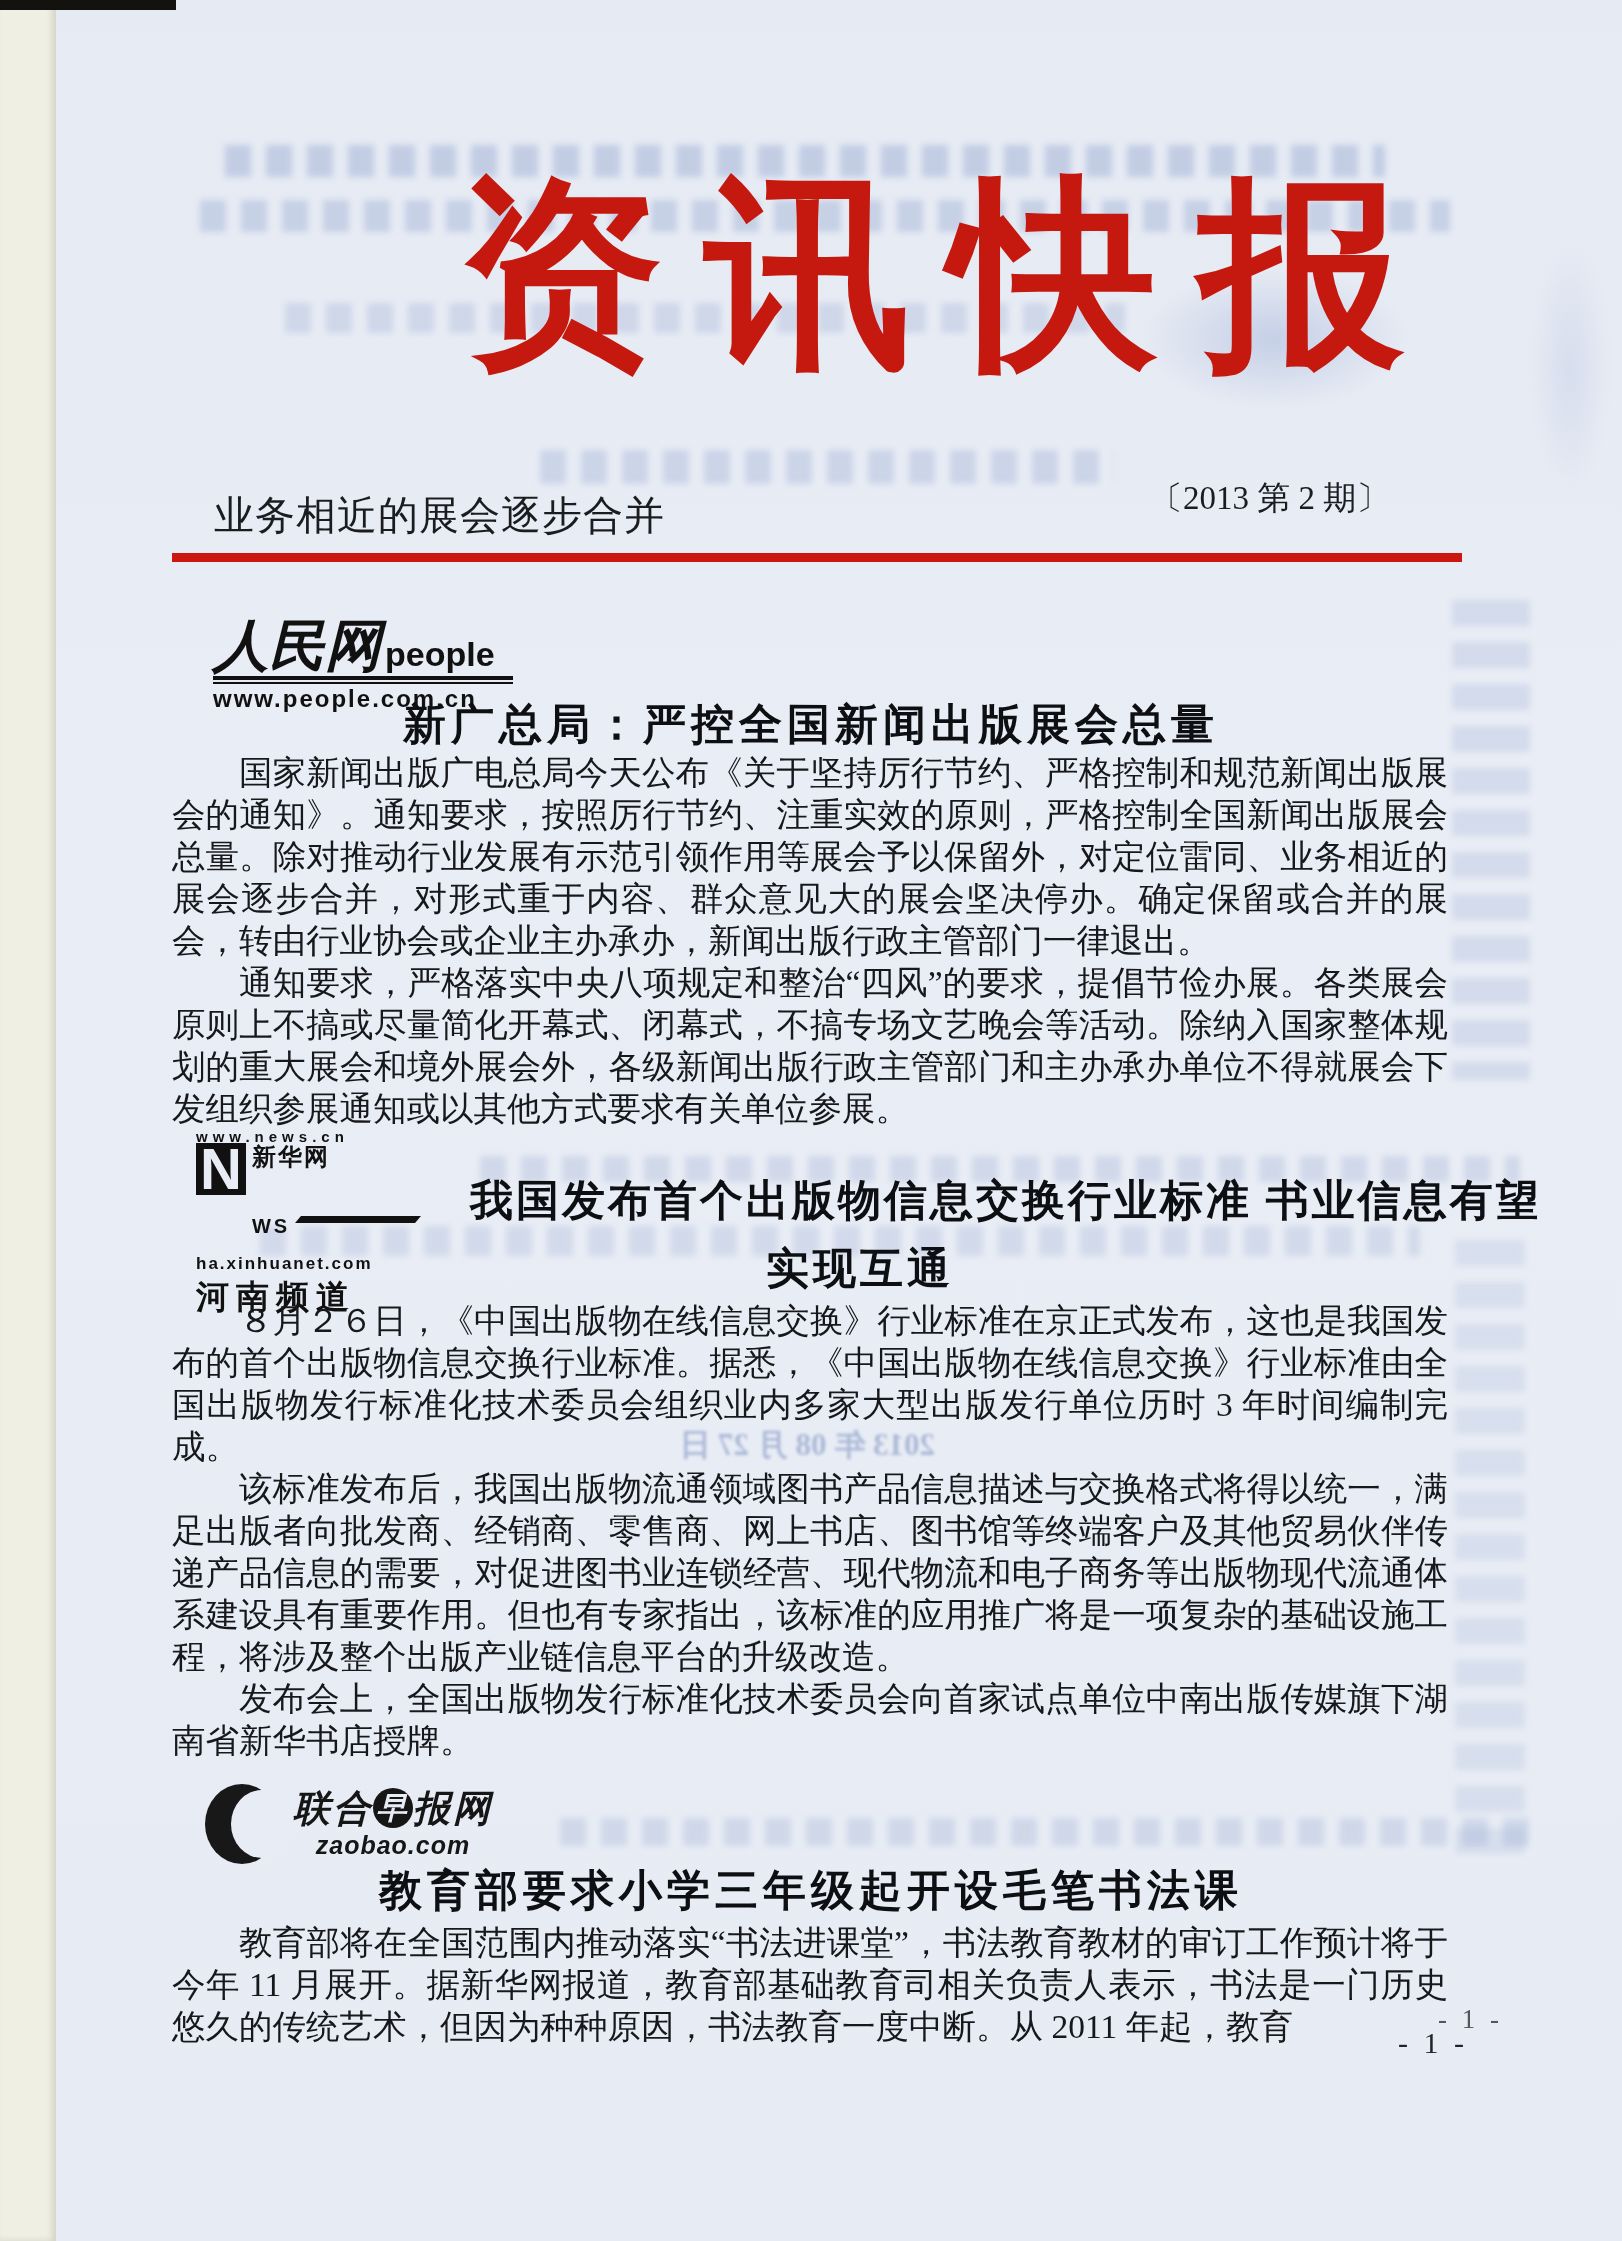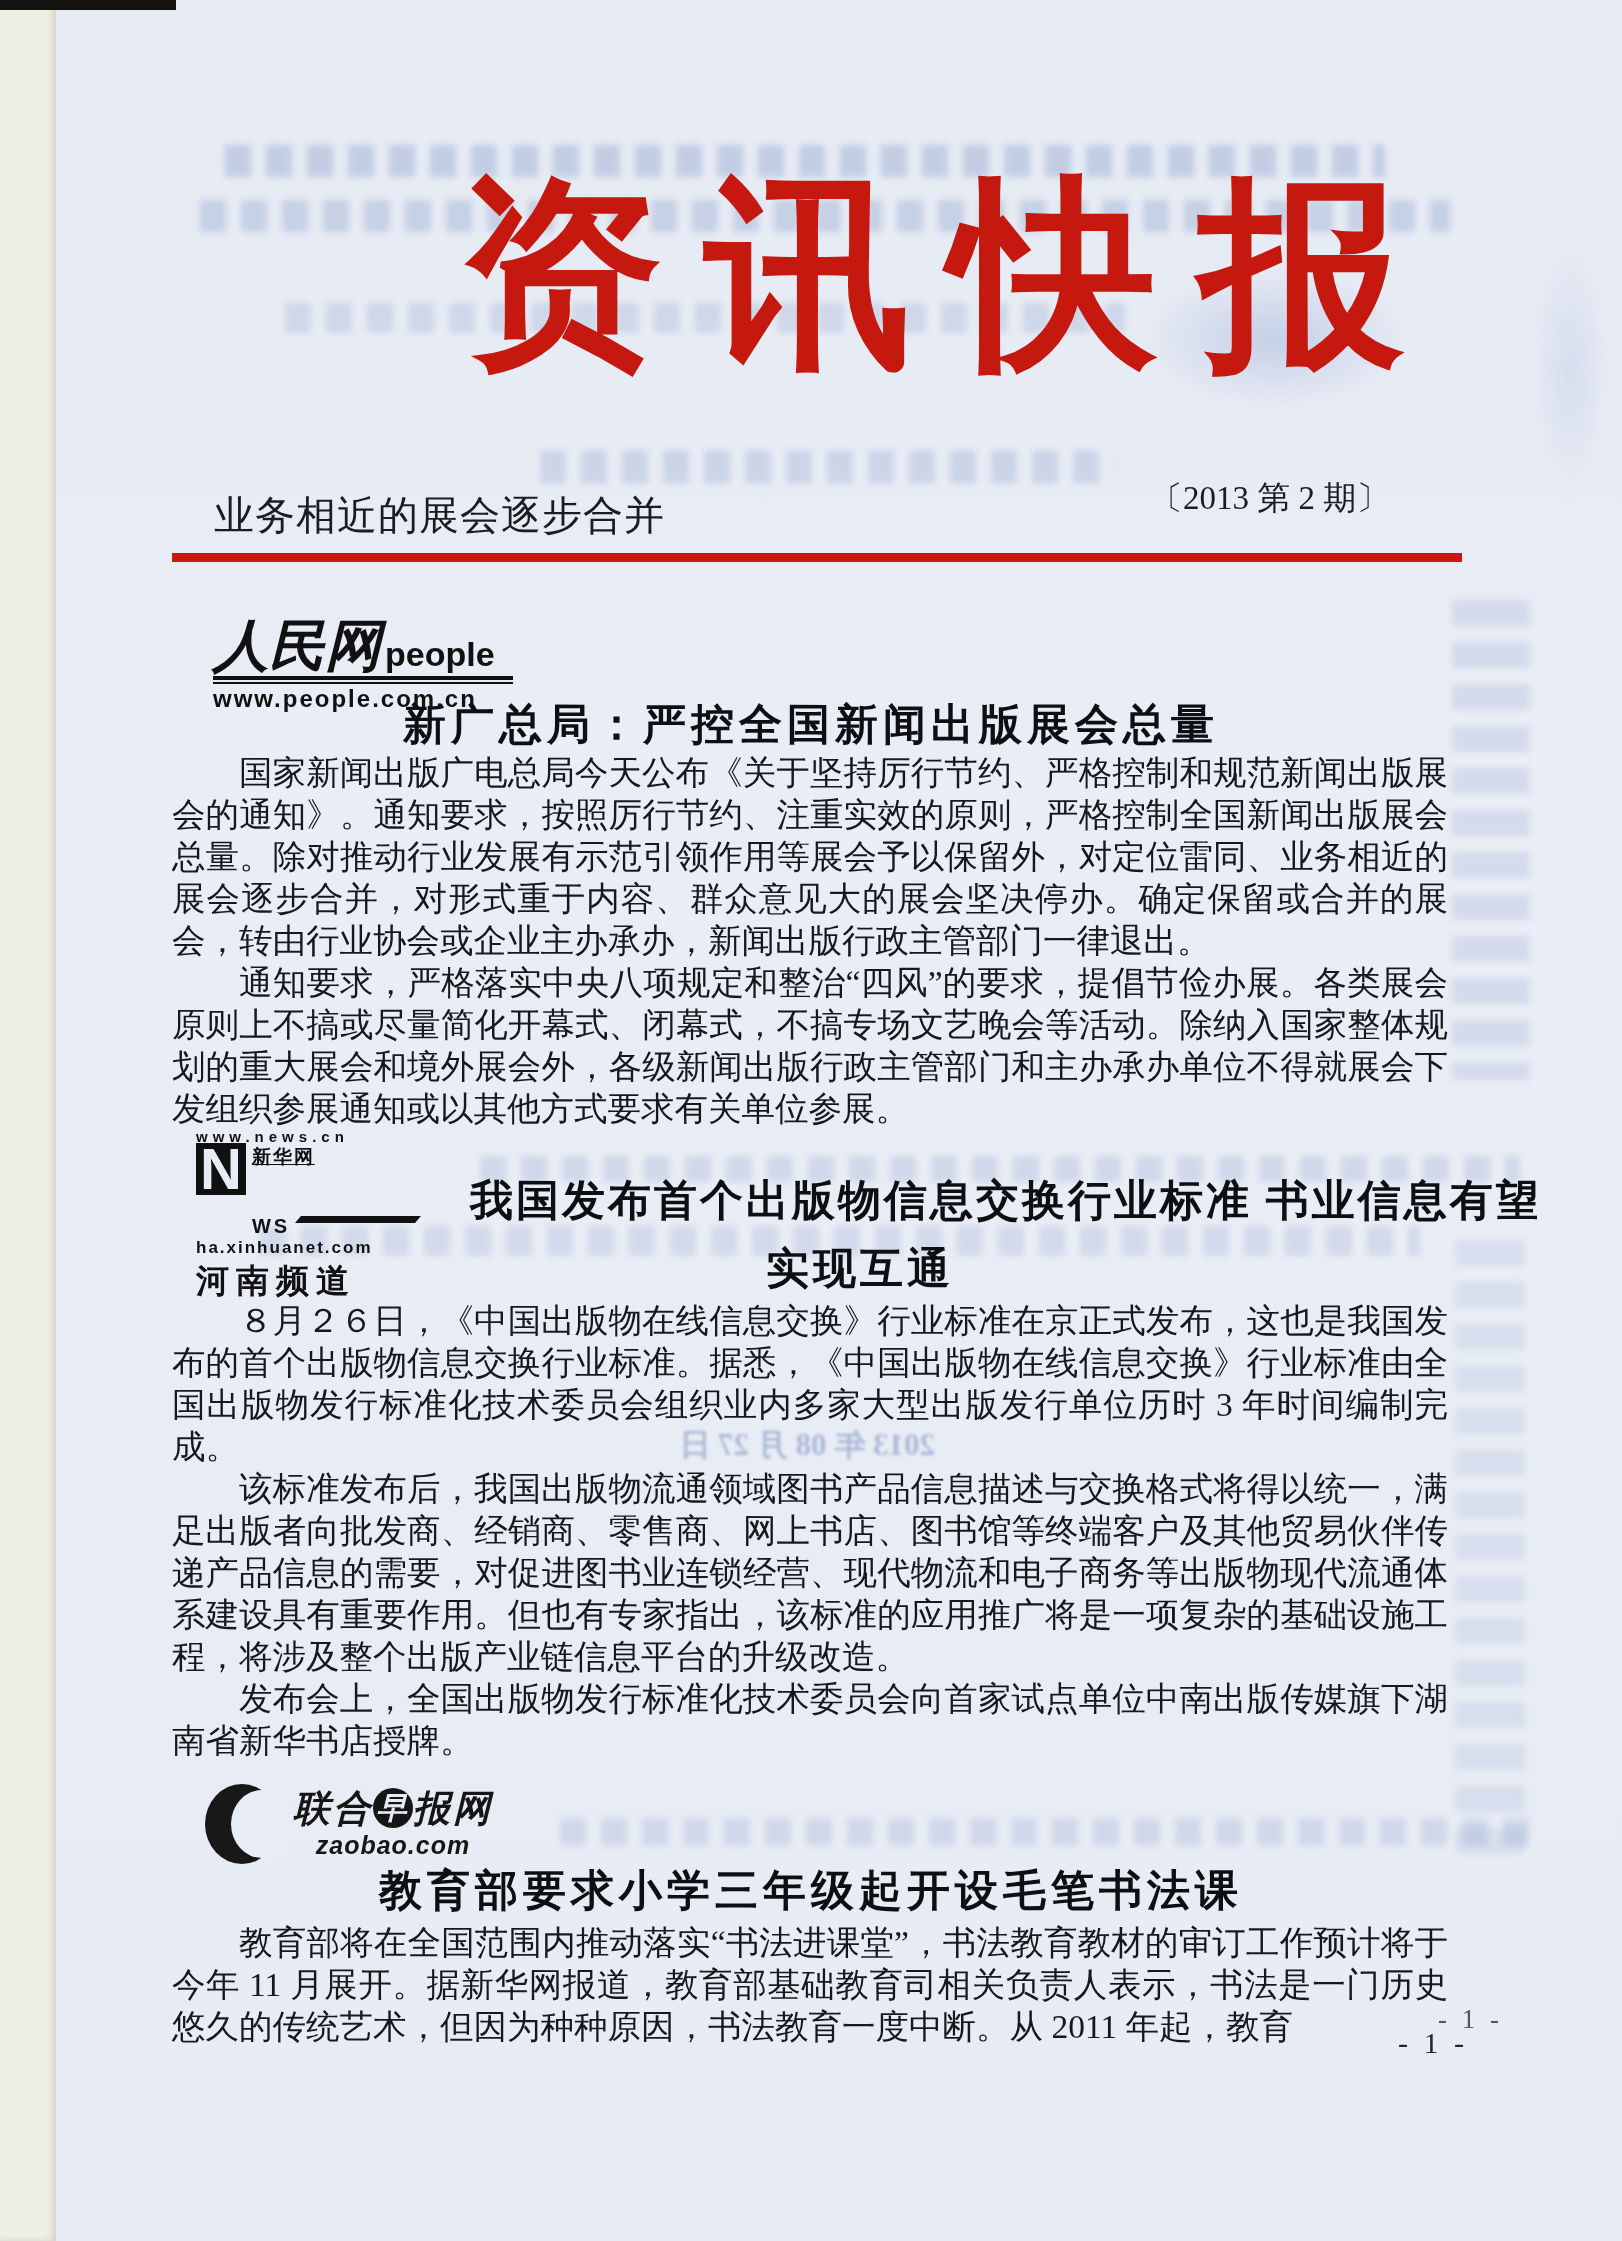--- a/index.html
+++ b/index.html
@@ -51,25 +51,25 @@
   .people-url { margin-top:1px; font-family:"Liberation Sans",sans-serif; font-weight:bold;
     font-size:24px; letter-spacing:2px; color:#111; }
 
   
   .xh-logo { position:absolute; left:196px; top:1128px; width:300px; color:#111; }
   .xh-url-top { font-family:"Liberation Sans",sans-serif; font-weight:bold; font-size:15px; letter-spacing:5px; }
   .xh-main { display:flex; align-items:flex-start; margin-top:-2px; }
   .xh-n { font-family:"Liberation Sans",sans-serif; font-weight:900; font-size:58px; line-height:52px;
     background:#111; color:#e8ecf5; padding:0 4px; }
   .xh-col { margin-left:6px; display:flex; flex-direction:column; }
-  .xh-name { font-size:19px; font-weight:900; letter-spacing:2px; line-height:28px;text-decoration:underline; }
+  .xh-name { font-size:24px; font-weight:900; letter-spacing:2px; line-height:28px; }
   .xh-ews-row { display:flex; align-items:flex-start;margin-top:45px; }
   .xh-ews { font-family:"Liberation Sans",sans-serif; font-weight:900; font-size:20px; line-height:20px; letter-spacing:3px; }
   .xh-swoosh { width:120px; height:7px; background:#111; transform:skewX(-40deg); margin-left:8px; }
-  .xh-site { font-family:"Liberation Sans",sans-serif; font-weight:bold; font-size:17px; letter-spacing:2px; margin-top:2px; }
+  .xh-site { font-family:"Liberation Sans",sans-serif; font-weight:bold; font-size:17px; letter-spacing:2px; margin-top:18px; }
   .xh-channel { font-size:33px; font-weight:900; letter-spacing:7px; margin-top:1px; }
 
   
   .zb-logo { position:absolute; left:205px; top:1782px; display:flex; align-items:center;font-style:italic; }
   .zb-crescent { position:relative; width:74px; height:84px; }
   .zb-crescent::before { content:""; position:absolute; left:0; top:2px; width:74px; height:80px;
     border-radius:50%; background:#181818; }
   .zb-crescent::after { content:""; position:absolute; left:26px; top:8px; width:62px; height:68px;
     border-radius:50%; background:#e8ecf5; }
   .zb-text { margin-left:14px; text-align:center; }

